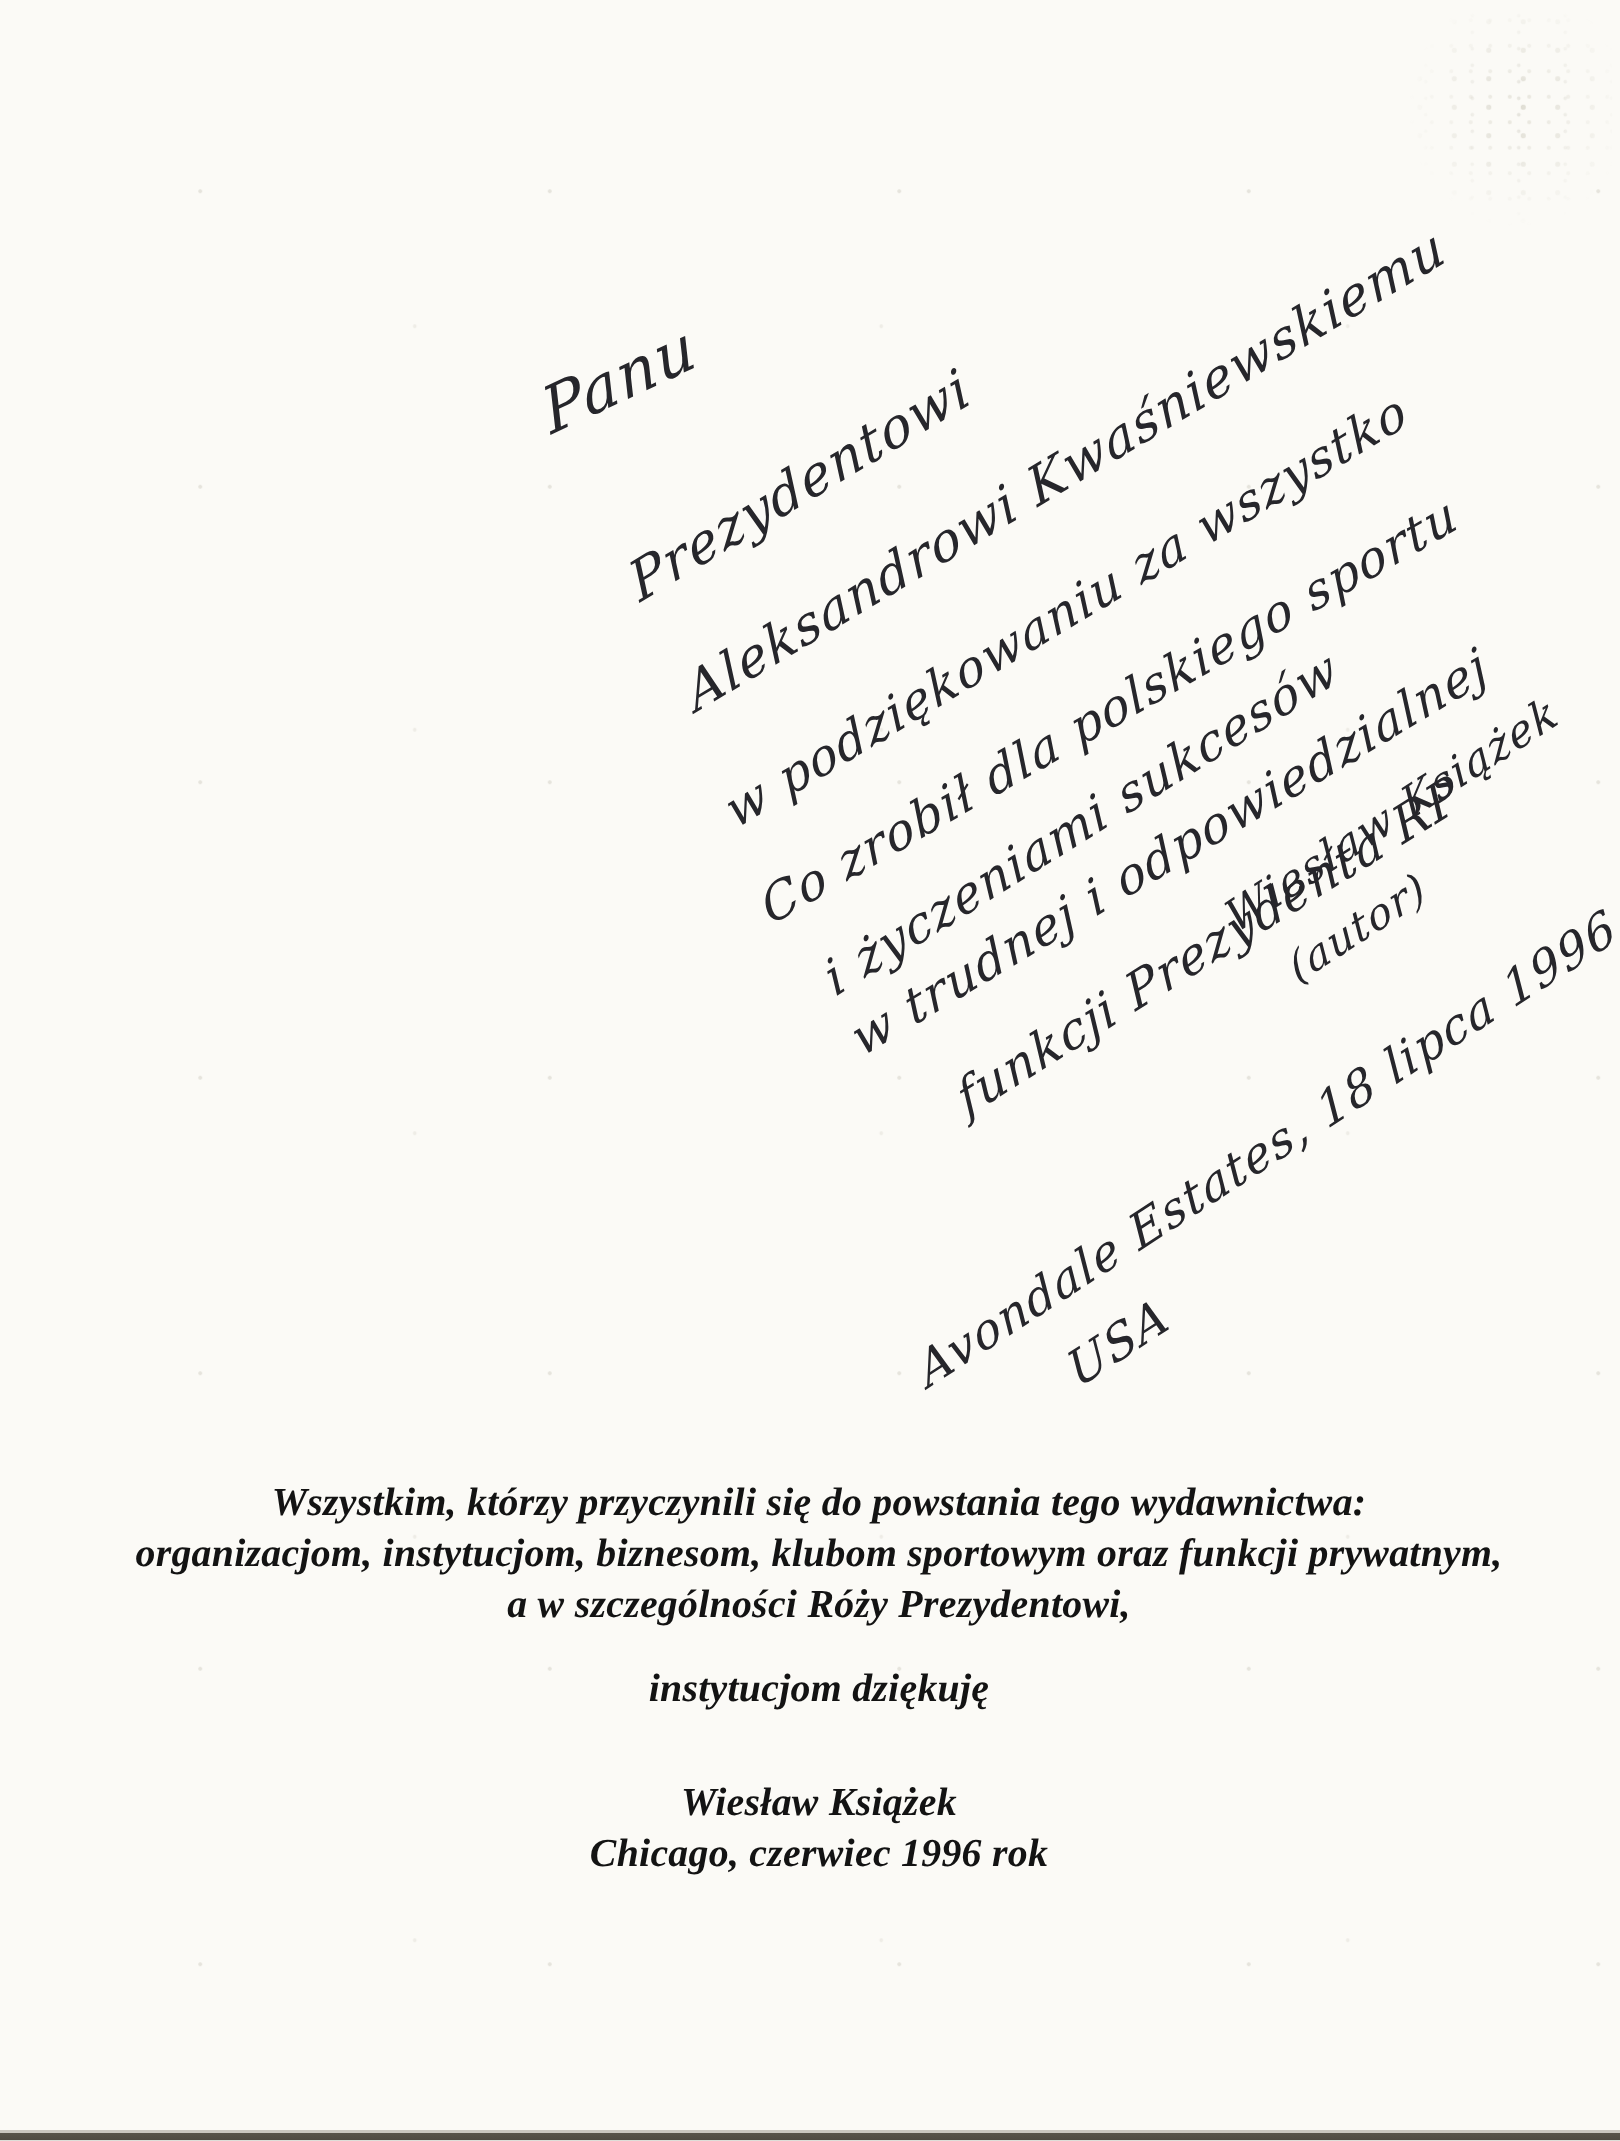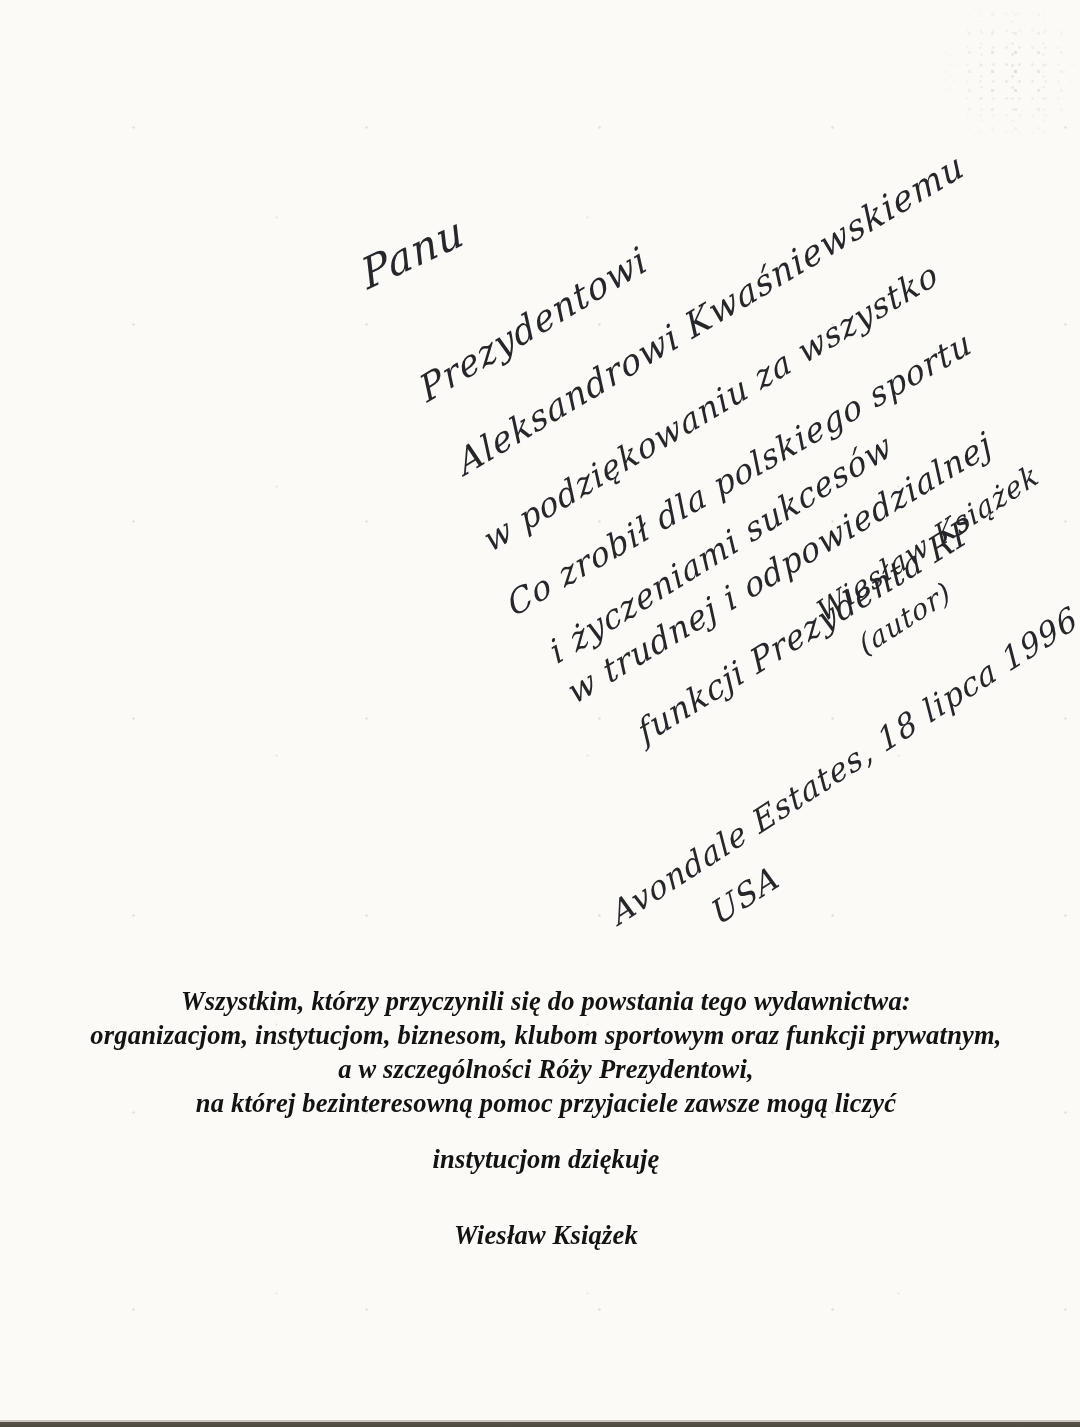--- a/index.html
+++ b/index.html
@@ -108,21 +108,21 @@
   <div>
     <div class="hw" style="left:606px; top:898px; --r:-33deg; font-size:32px">Avondale Estates, 18 lipca 1996</div>
 
     <div class="hw" style="left:706px; top:898px; --r:-33deg; font-size:32px">USA</div>
   </div>
 
   <div class="printed">
     <div class="pline">Wszystkim, którzy przyczynili się do powstania tego wydawnictwa:</div>
     <div class="pline">organizacjom, instytucjom, biznesom, klubom sportowym oraz funkcji prywatnym,</div>
     <div class="pline">a w szczególności Róży Prezydentowi,</div>
-    <div class="pline">na której bezinteresowną pomoc przyjaciele zawsze mogą liczyć</div>
 
     <div class="pline thanks">instytucjom dziękuję</div>
 
     <div class="pline author">Wiesław Książek</div>
+    <div class="pline placedate">Chicago, czerwiec 1996 rok</div>
   </div>
 
   <div class="scan-edge"></div>
 </div>
 
 </body></html>

